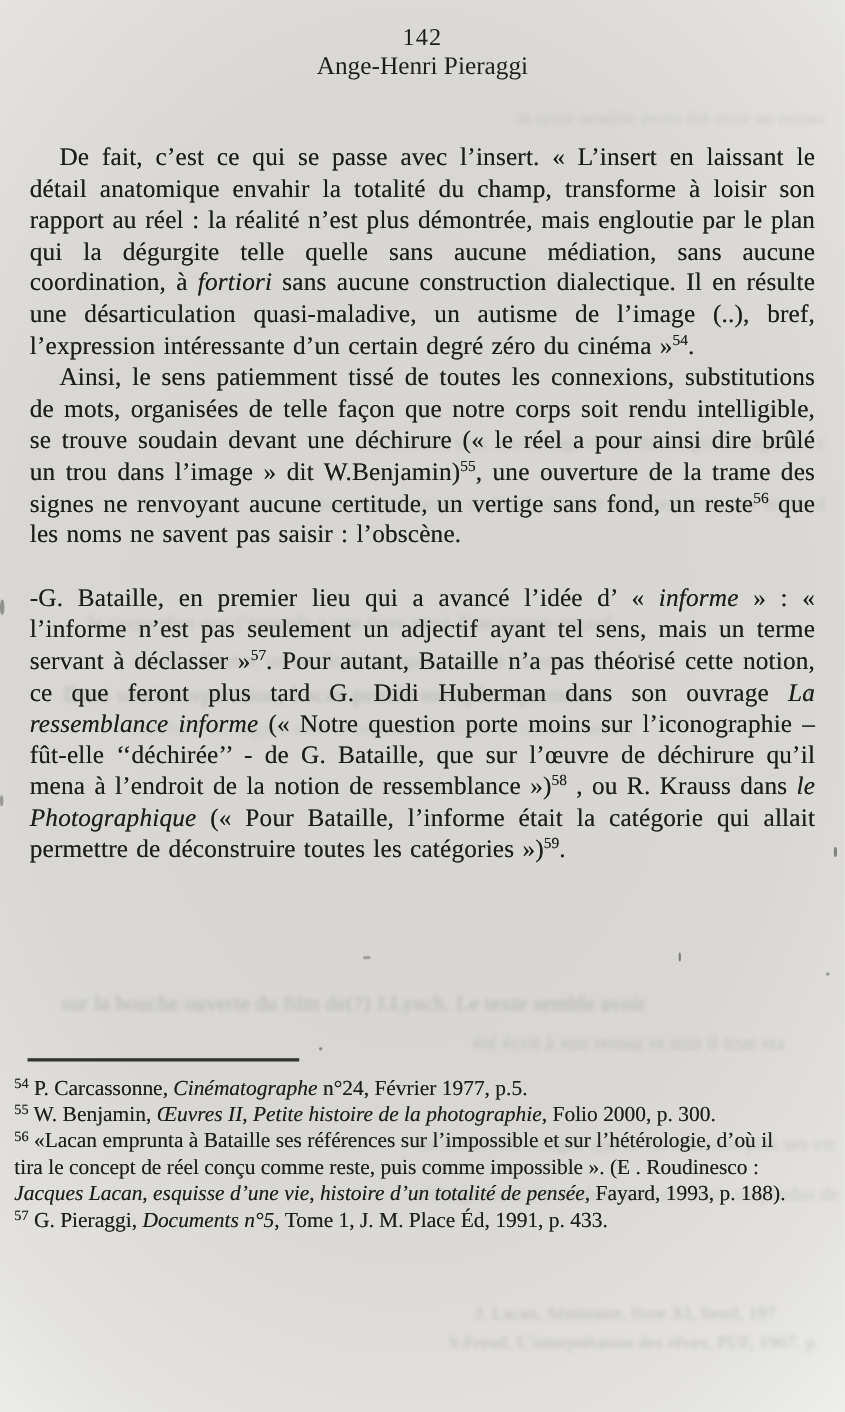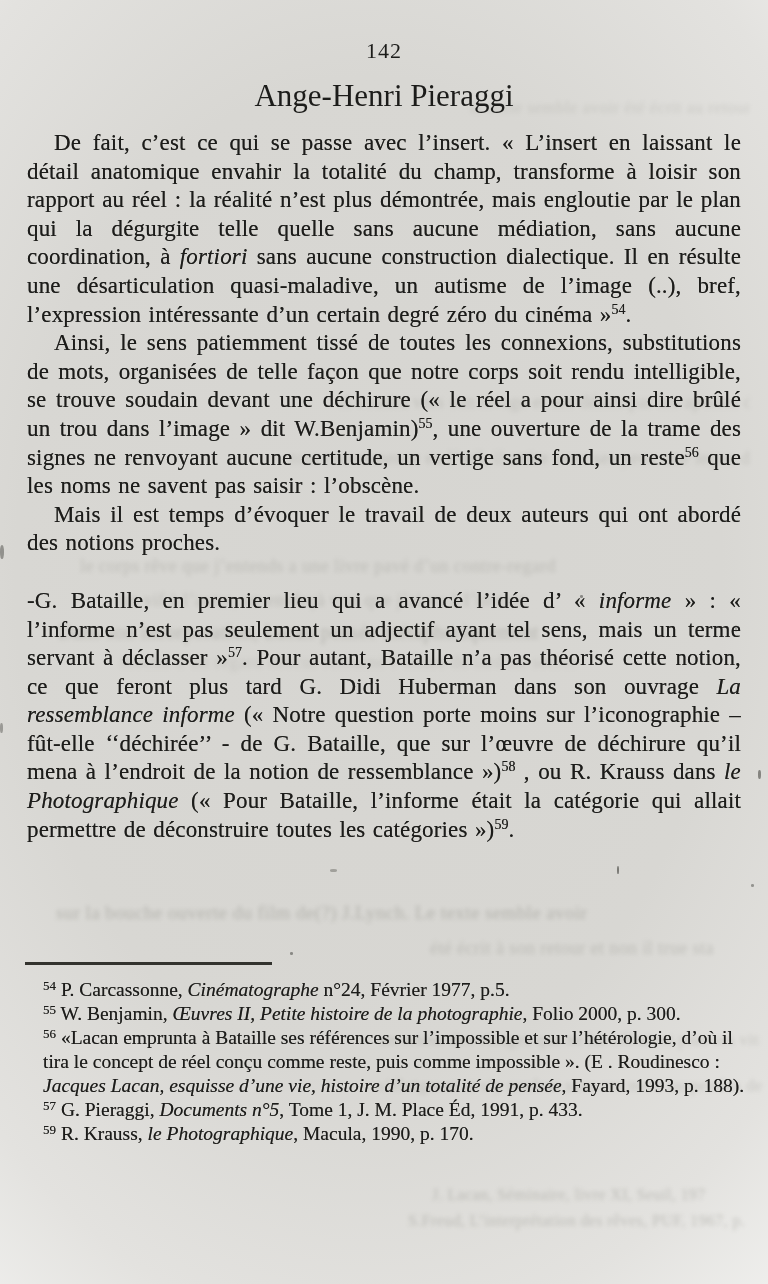--- a/index.html
+++ b/index.html
@@ -21,40 +21,40 @@
     position:absolute;display:block;
     color:#84847c;filter:blur(2px);
     white-space:nowrap;overflow:hidden;
     font-family:"Liberation Serif",serif;
     letter-spacing:.4px;
   }
   .speck{position:absolute;background:#3c3c37;border-radius:45%;z-index:3;}
   
   .content{position:relative;z-index:2;}
   .header{position:absolute;top:0;left:0;right:0;text-align:center;}
-  .pagenum{padding-top:38px;font-size:22px;letter-spacing:1px;}
-  .author{margin-top:14px;font-size:31px;}
+  .pagenum{padding-top:21px;font-size:22px;letter-spacing:1px;}
+  .author{font-size:23px;}
   .body-text{
     position:absolute;top:129px;left:27px;width:714px;
     font-size:23px;line-height:28.6px;
     text-align:justify;
     word-spacing:1.5px;letter-spacing:.15px;
     text-shadow:0 0 .5px rgba(25,25,22,.65);
   }
   .body-text p{margin:0;}
   .body-text p.indent{text-indent:27px;}
   .body-text p.space-before{margin-top:29px;}
   .body-text sup{
     font-size:14px;line-height:0;position:relative;top:-8px;
     vertical-align:baseline;letter-spacing:0;
   }
   .footer{position:absolute;top:962px;left:0;right:0;}
   .fn-rule{width:247px;height:3px;background:#33332e;margin-left:25px;}
   .footnote-list{
-    margin:13px 27px 0 43px;width:704px;
+    margin:13px 27px 0 13px;width:704px;
     font-size:19.5px;line-height:24px;
     text-shadow:0 0 .4px rgba(25,25,22,.6);
   }
   .footnote{margin:0;}
   .footnote sup{
     font-size:13px;line-height:0;position:relative;top:-6px;
     vertical-align:baseline;
   }
   i{font-style:italic;}
 </style>
@@ -81,32 +81,30 @@
 
   <div class="content">
     <div class="header">
       <div class="pagenum">142</div>
       <div class="author">Ange-Henri Pieraggi</div>
     </div>
 
     <div class="body-text">
         <p class="indent"><span>De fait, c’est ce qui se passe avec l’insert. « L’insert en laissant le détail anatomique envahir la totalité du champ, transforme à loisir son rapport au réel : la réalité n’est plus démontrée, mais engloutie par le plan qui la dégurgite telle quelle sans aucune médiation, sans aucune coordination, à </span><i>fortiori</i><span> sans aucune construction dialectique. Il en résulte une désarticulation quasi-maladive, un autisme de l’image (..), bref, l’expression intéressante d’un certain degré zéro du cinéma »</span><sup>54</sup><span>.</span></p>
         <p class="indent"><span>Ainsi, le sens patiemment tissé de toutes les connexions, substitutions de mots, organisées de telle façon que notre corps soit rendu intelligible, se trouve soudain devant une déchirure (« le réel a pour ainsi dire brûlé un trou dans l’image » dit W.Benjamin)</span><sup>55</sup><span>, une ouverture de la trame des signes ne renvoyant aucune certitude, un vertige sans fond, un reste</span><sup>56</sup><span> que les noms ne savent pas saisir : l’obscène.</span></p>
-        <p class="indent"><span>Mais il est temps d’évoquer le travail de deux auteurs qui ont abordé des notions proches.</span></p>
         <p class=" space-before"><span>-G. Bataille, en premier lieu qui a avancé l’idée d’ « </span><i>informe</i><span> » : « l’informe n’est pas seulement un adjectif ayant tel sens, mais un terme servant à déclasser »</span><sup>57</sup><span>. Pour autant, Bataille n’a pas théorisé cette notion, ce que feront plus tard G. Didi Huberman dans son ouvrage </span><i>La ressemblance informe</i><span> (« Notre question porte moins sur l’iconographie –fût-elle ‘‘déchirée’’ - de G. Bataille, que sur l’œuvre de déchirure qu’il mena à l’endroit de la notion de ressemblance »)</span><sup>58</sup><span> , ou R. Krauss dans </span><i>le Photographique</i><span> (« Pour Bataille, l’informe était la catégorie qui allait permettre de déconstruire toutes les catégories »)</span><sup>59</sup><span>.</span></p>
       </div>
 
     <div class="footer">
       <div class="fn-rule"></div>
       <div class="footnote-list">
           <div class="footnote"><sup>54</sup> <span>P. Carcassonne, </span><i>Cinématographe</i><span> n°24, Février 1977, p.5.</span></div>
           <div class="footnote"><sup>55</sup> <span>W. Benjamin, </span><i>Œuvres II, Petite histoire de la photographie</i><span>, Folio 2000, p. 300.</span></div>
           <div class="footnote"><sup>56</sup> <span>«Lacan emprunta à Bataille ses références sur l’impossible et sur l’hétérologie, d’où il tira le concept de réel conçu comme reste, puis comme impossible ». (E . Roudinesco : </span><i>Jacques Lacan, esquisse d’une vie, histoire d’un totalité de pensée</i><span>, Fayard, 1993, p. 188).</span></div>
           <div class="footnote"><sup>57</sup> <span>G. Pieraggi, </span><i>Documents n°5</i><span>, Tome 1, J. M. Place Éd, 1991, p. 433.</span></div>
-          <div class="footnote"><sup>59</sup> <span>R. Krauss, </span><i>le Photographique</i><span>, Macula, 1990, p. 170.</span></div>
         </div>
     </div>
   </div>
 
 <div class="speck" style="left: 758px; top: 770px; width: 3px; height: 9px; opacity: 0.55;"></div>
     <div class="speck" style="left: 617px; top: 866px; width: 2px; height: 8px; opacity: 0.6;"></div>
     <div class="speck" style="left: 330px; top: 869px; width: 7px; height: 3px; opacity: 0.35;"></div>
     <div class="speck" style="left: 580px; top: 595px; width: 3px; height: 3px; opacity: 0.5;"></div>
     <div class="speck" style="left: 751px; top: 884px; width: 3px; height: 3px; opacity: 0.45;"></div>
     <div class="speck" style="left: 290px; top: 952px; width: 3px; height: 3px; opacity: 0.5;"></div>

